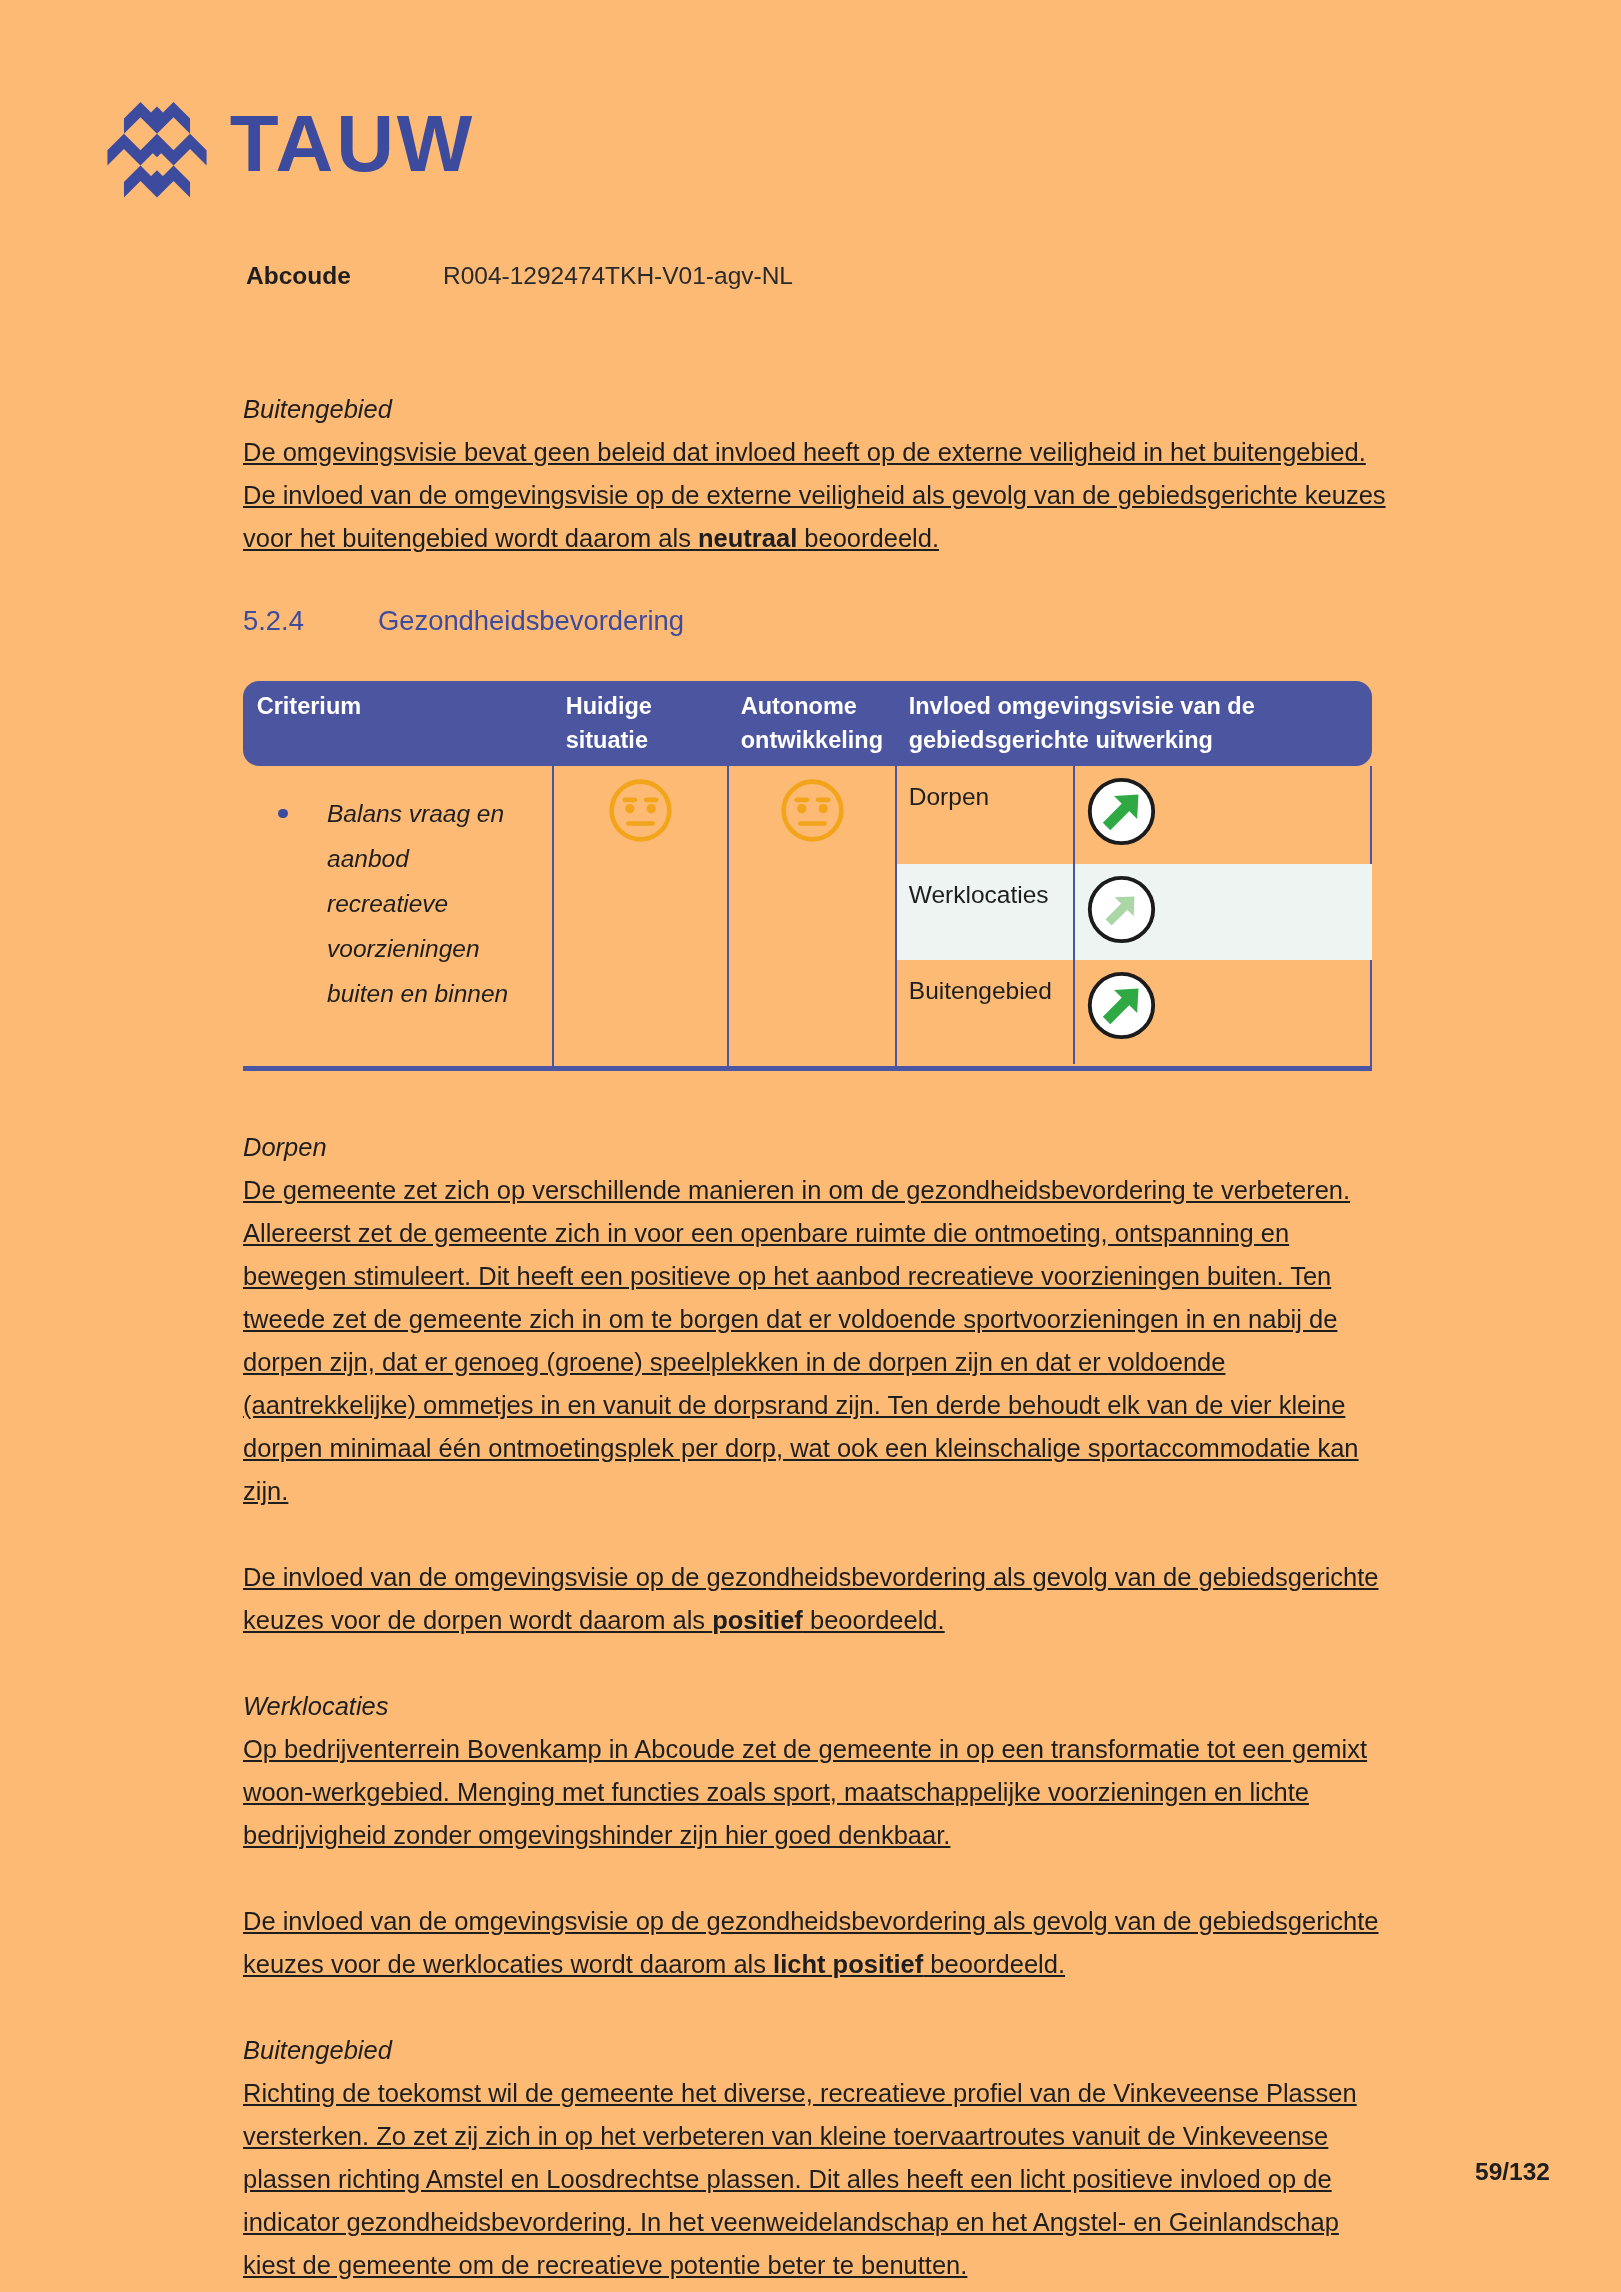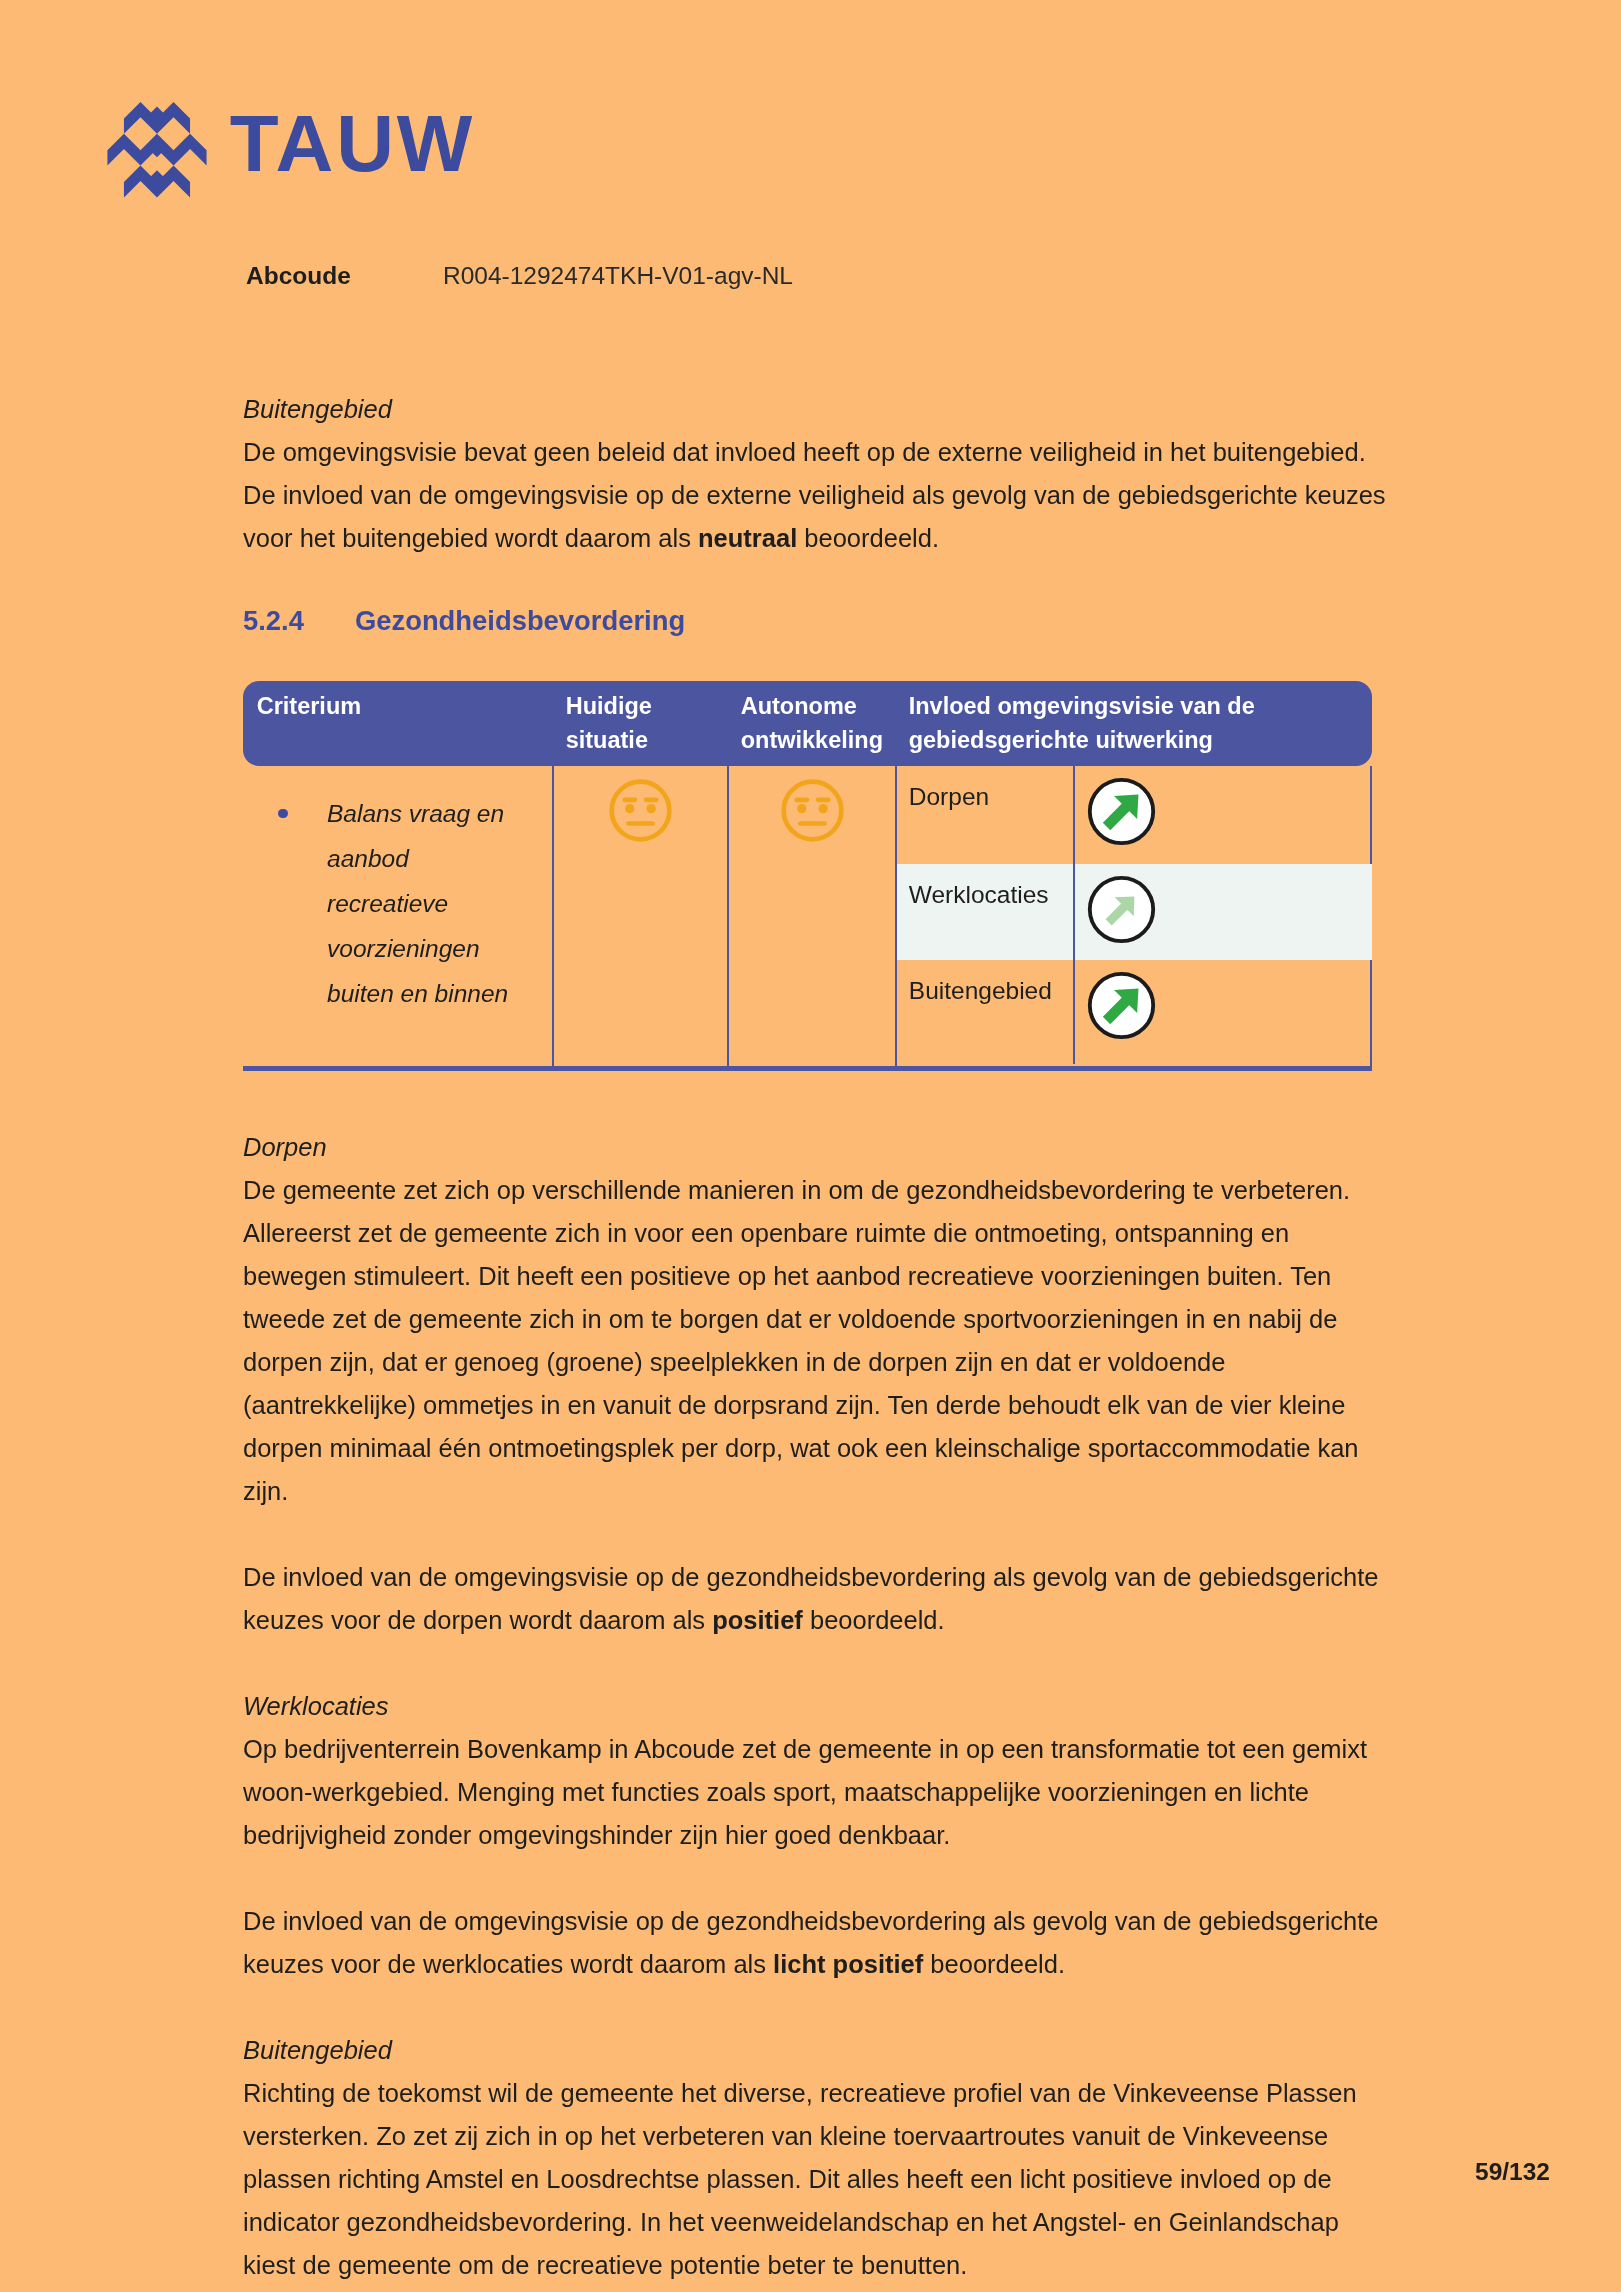--- a/index.html
+++ b/index.html
@@ -27,24 +27,24 @@
     font-size:80px;font-weight:bold;color:var(--accent);
     letter-spacing:2.9px;line-height:1;margin-left:13.7px;margin-top:21.6px;
   }
   
   .kenmerk{position:absolute;left:246px;top:261px;display:flex;font-size:24.5px;line-height:29px;}
   .kenmerk .label{font-weight:bold;width:197px;}
   .kenmerk .value{color:#2A2A2A;}
   
   .content{position:absolute;left:243px;top:388px;width:1147px;font-size:25.5px;line-height:43px;}
   .sec-heading{font-style:italic;}
-  p{margin:0;}
+  p{margin:0;text-decoration:underline;}
   .gap{margin-top:43px;}
   .h2{
-    display:flex;gap:51px;color:var(--accent);font-weight:bold;font-size:27.4px;
+    display:flex;gap:74px;color:var(--accent);font-weight:normal;font-size:27.4px;
     margin-top:39px;line-height:43px;
   }
   
   .assessment-table{width:1129px;margin-top:39px;border-bottom:5.9px solid var(--table-border);}
   .t-header{
     display:grid;grid-template-columns:309px 175px 168px 477px;
     background:var(--table-header-bg);color:#fff;font-weight:bold;font-size:23.5px;line-height:34px;border-radius:16px;
   }
   .t-header .hcell{padding:7.8px 9.8px 8.8px 13.7px;}
   .t-body{display:grid;grid-template-columns:309px 175px 168px 477px;min-height:300px;border-right:2px solid var(--table-border);}

